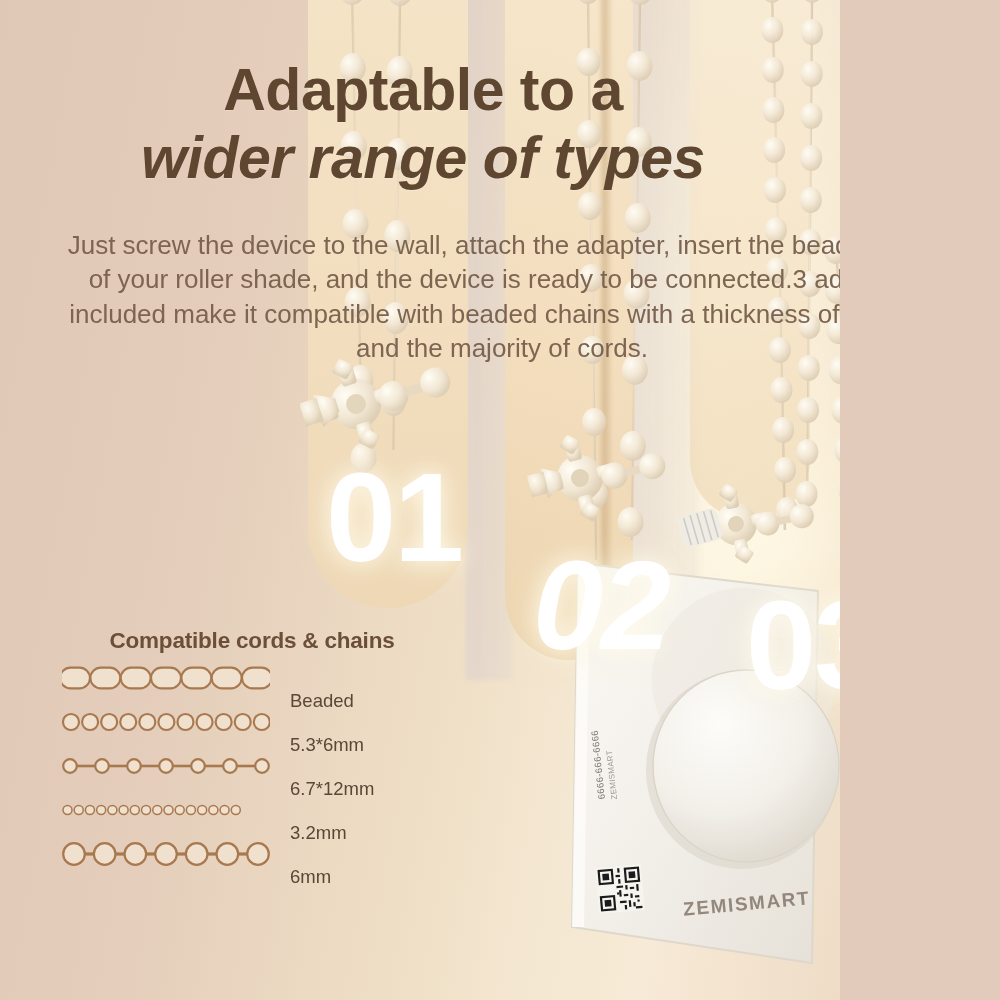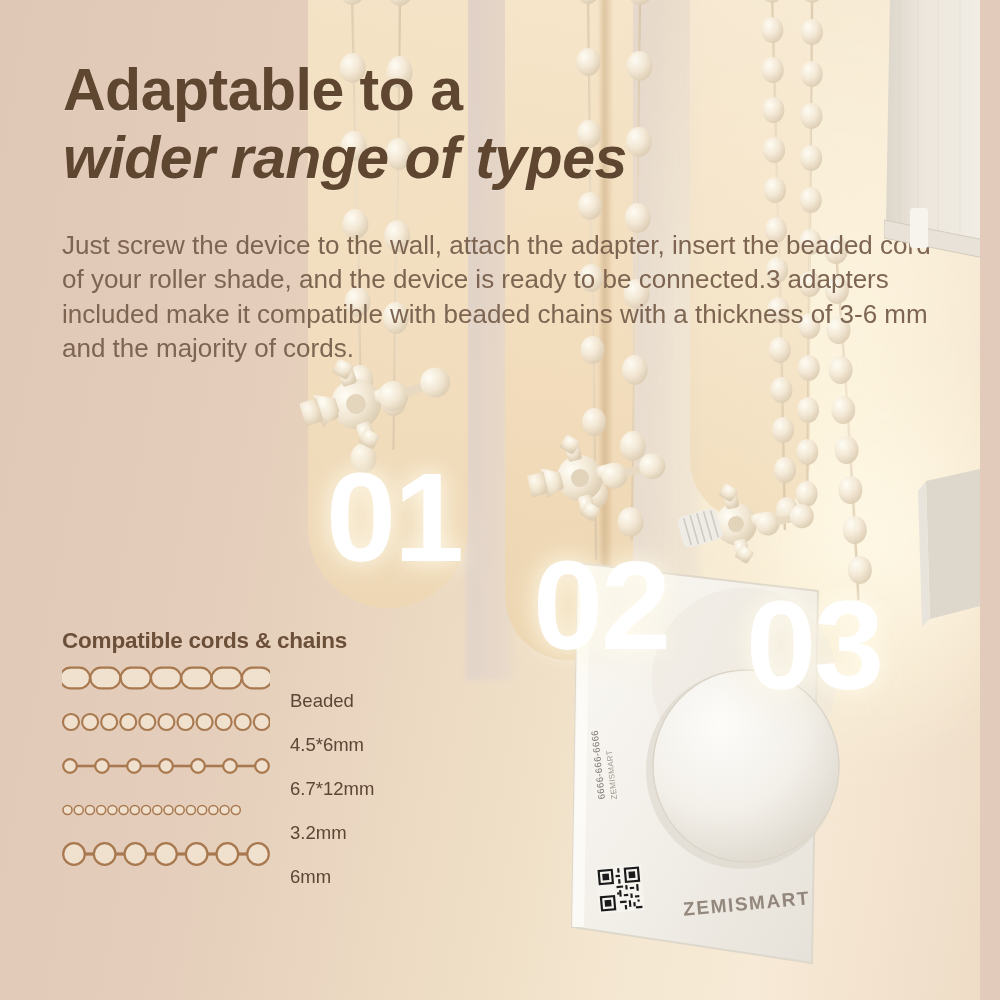--- a/index.html
+++ b/index.html
@@ -2,21 +2,21 @@
 <html><head>
 <meta charset="utf-8">
 <style>
   * { margin:0; padding:0; box-sizing:border-box; }
   html,body { width:1000px; height:1000px; overflow:hidden; }
   body {
     font-family:"Liberation Sans", sans-serif;
     background:#e2cbba;
     position:relative;
   }
-  #stage { position:absolute; inset:0; width:980px; height:1000px; overflow:hidden; }
+  #stage { position:absolute; inset:0; width:840px; height:1000px; overflow:hidden;text-align:center; }
 
   
   .wall {
     position:absolute; inset:0;
     background:
       linear-gradient(100deg,
         #e0c8b6 0%, #e3ccba 22%, #e6d1bd 34%,
         #ecd9c2 46%, #f0e0c8 58%, #f5e8d2 70%,
         #f7ead6 80%, #f3e3cf 90%, #eedcc6 100%);
   }
@@ -92,21 +92,21 @@
     color:#5c4636; margin-left:20px; white-space:nowrap;margin-top:47px;
   }
 
   
   .bignum {
     position:absolute; color:#fff; font-weight:700;
     font-size:126px; line-height:1; letter-spacing:-2px;
     text-shadow:0 0 22px rgba(255,252,238,.95), 0 0 46px rgba(255,246,215,.66);
   }
   .bignum.n1 { left:326px; top:455px; }
-  .bignum.n2 { left:533px; top:543px; }
+  .bignum.n2 { left:533px; top:543px;font-style:italic; }
   .bignum.n3 { left:722px; top:583px;margin-left:24px; }
 
   
   .adapter { position:absolute; }
 
   
   .device { position:absolute; left:560px; top:555px; width:330px; height:460px; }
   .brand {
     position:absolute; left:683px; top:893px;
     font-size:19px; font-weight:700; color:#8c8075;
@@ -287,21 +287,21 @@
               <circle cx="47.160000000000004" cy="13" r="8" fill="#f0e0ce" stroke="#a8784f" stroke-width="2.1"></circle>
               <circle cx="66.24000000000001" cy="13" r="8" fill="#f0e0ce" stroke="#a8784f" stroke-width="2.1"></circle>
               <circle cx="85.32000000000001" cy="13" r="8" fill="#f0e0ce" stroke="#a8784f" stroke-width="2.1"></circle>
               <circle cx="104.4" cy="13" r="8" fill="#f0e0ce" stroke="#a8784f" stroke-width="2.1"></circle>
               <circle cx="123.48000000000002" cy="13" r="8" fill="#f0e0ce" stroke="#a8784f" stroke-width="2.1"></circle>
               <circle cx="142.56" cy="13" r="8" fill="#f0e0ce" stroke="#a8784f" stroke-width="2.1"></circle>
               <circle cx="161.64000000000001" cy="13" r="8" fill="#f0e0ce" stroke="#a8784f" stroke-width="2.1"></circle>
               <circle cx="180.72000000000003" cy="13" r="8" fill="#f0e0ce" stroke="#a8784f" stroke-width="2.1"></circle>
               <circle cx="199.8" cy="13" r="8" fill="#f0e0ce" stroke="#a8784f" stroke-width="2.1"></circle>
             </svg></span>
-          <span class="clabel">4.5*6mm</span>
+          <span class="clabel">5.3*6mm</span>
         </div>
         <div class="crow">
           <span class="glyph"><svg viewBox="0 0 208 26" width="208" height="26">
               <line x1="8" x2="40" y1="13" y2="13" stroke="#a8784f" stroke-width="2.6"></line>
               <line x1="40" x2="72" y1="13" y2="13" stroke="#a8784f" stroke-width="2.6"></line>
               <line x1="72" x2="104" y1="13" y2="13" stroke="#a8784f" stroke-width="2.6"></line>
               <line x1="104" x2="136" y1="13" y2="13" stroke="#a8784f" stroke-width="2.6"></line>
               <line x1="136" x2="168" y1="13" y2="13" stroke="#a8784f" stroke-width="2.6"></line>
               <line x1="168" x2="200" y1="13" y2="13" stroke="#a8784f" stroke-width="2.6"></line>
               <circle cx="8" cy="13" r="6.8" fill="#f0e0ce" stroke="#a8784f" stroke-width="2.2"></circle>

